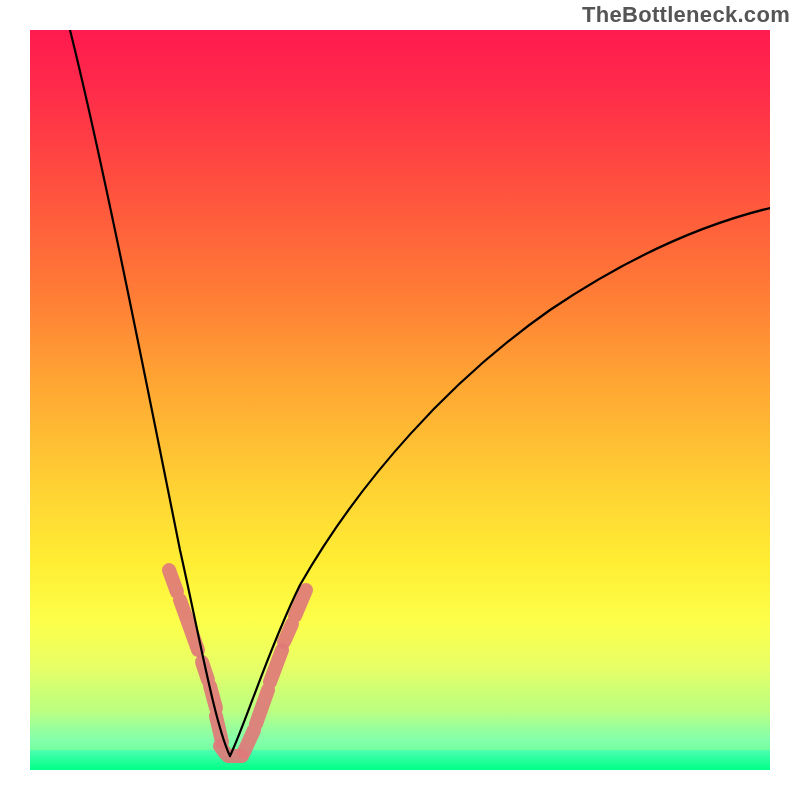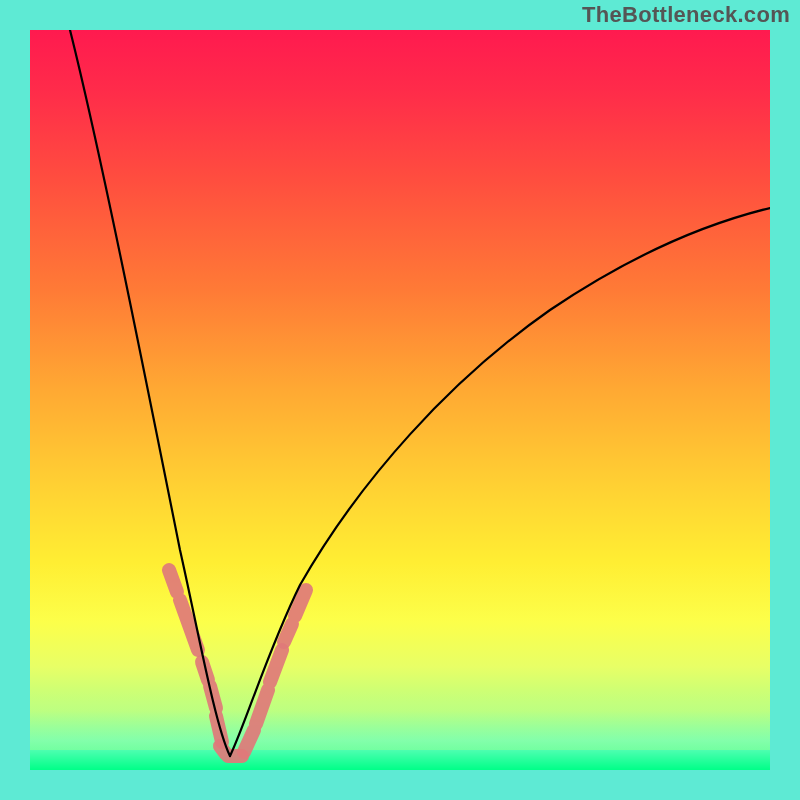--- a/index.html
+++ b/index.html
@@ -8,21 +8,21 @@
     width: 800px;
     height: 800px;
     overflow: hidden;
     background: #000;
     font-family: Arial, Helvetica, sans-serif;
   }
   .frame {
     position: relative;
     width: 800px;
     height: 800px;
-    background: #5eead4;
+    background: #ffffff;
   }
   .plot-area {
     position: absolute;
     left: 30px;
     top: 30px;
     width: 740px;
     height: 740px;
     background: linear-gradient(to bottom,
       #ff1a4f 0%,
       #ff2b4a 8%,

